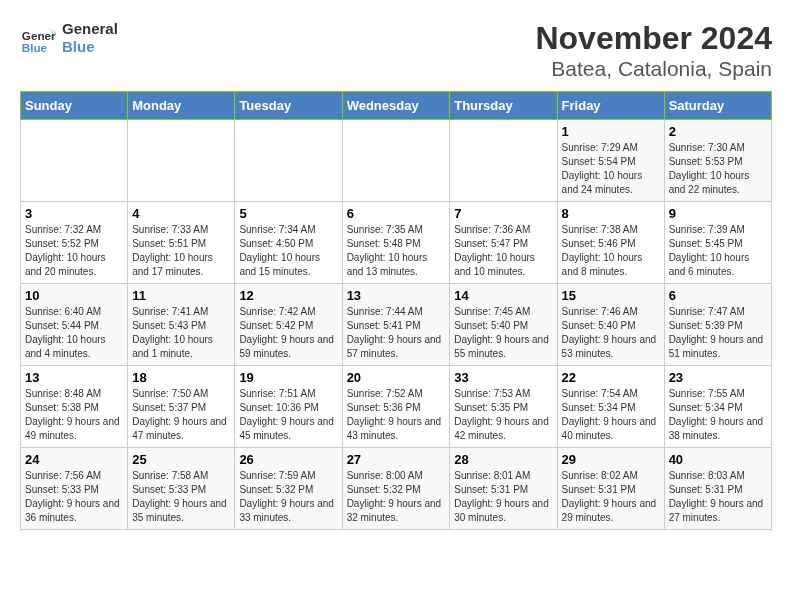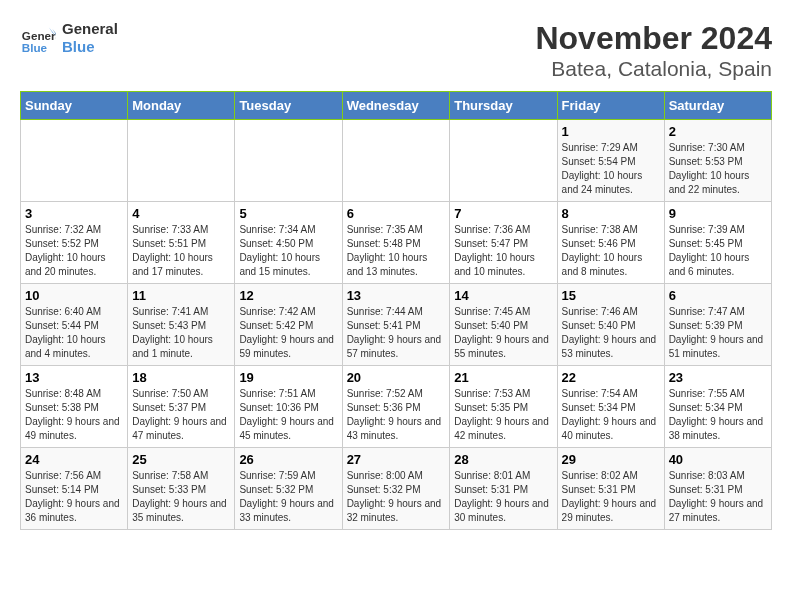--- a/index.html
+++ b/index.html
@@ -239,21 +239,21 @@
 Sunset: 10:36 PM
 Daylight: 9 hours and 45 minutes.</div>
         </td>
         <td>
           <span class="day-num">20</span>
           <div class="day-info">Sunrise: 7:52 AM
 Sunset: 5:36 PM
 Daylight: 9 hours and 43 minutes.</div>
         </td>
         <td>
-          <span class="day-num">21</span>
+          <span class="day-num">33</span>
           <div class="day-info">Sunrise: 7:53 AM
 Sunset: 5:35 PM
 Daylight: 9 hours and 42 minutes.</div>
         </td>
         <td>
           <span class="day-num">22</span>
           <div class="day-info">Sunrise: 7:54 AM
 Sunset: 5:34 PM
 Daylight: 9 hours and 40 minutes.</div>
         </td>
@@ -261,21 +261,21 @@
           <span class="day-num">23</span>
           <div class="day-info">Sunrise: 7:55 AM
 Sunset: 5:34 PM
 Daylight: 9 hours and 38 minutes.</div>
         </td>
       </tr>
       <tr>
         <td>
           <span class="day-num">24</span>
           <div class="day-info">Sunrise: 7:56 AM
-Sunset: 5:14 PM
+Sunset: 5:33 PM
 Daylight: 9 hours and 36 minutes.</div>
         </td>
         <td>
           <span class="day-num">25</span>
           <div class="day-info">Sunrise: 7:58 AM
 Sunset: 5:33 PM
 Daylight: 9 hours and 35 minutes.</div>
         </td>
         <td>
           <span class="day-num">26</span>

